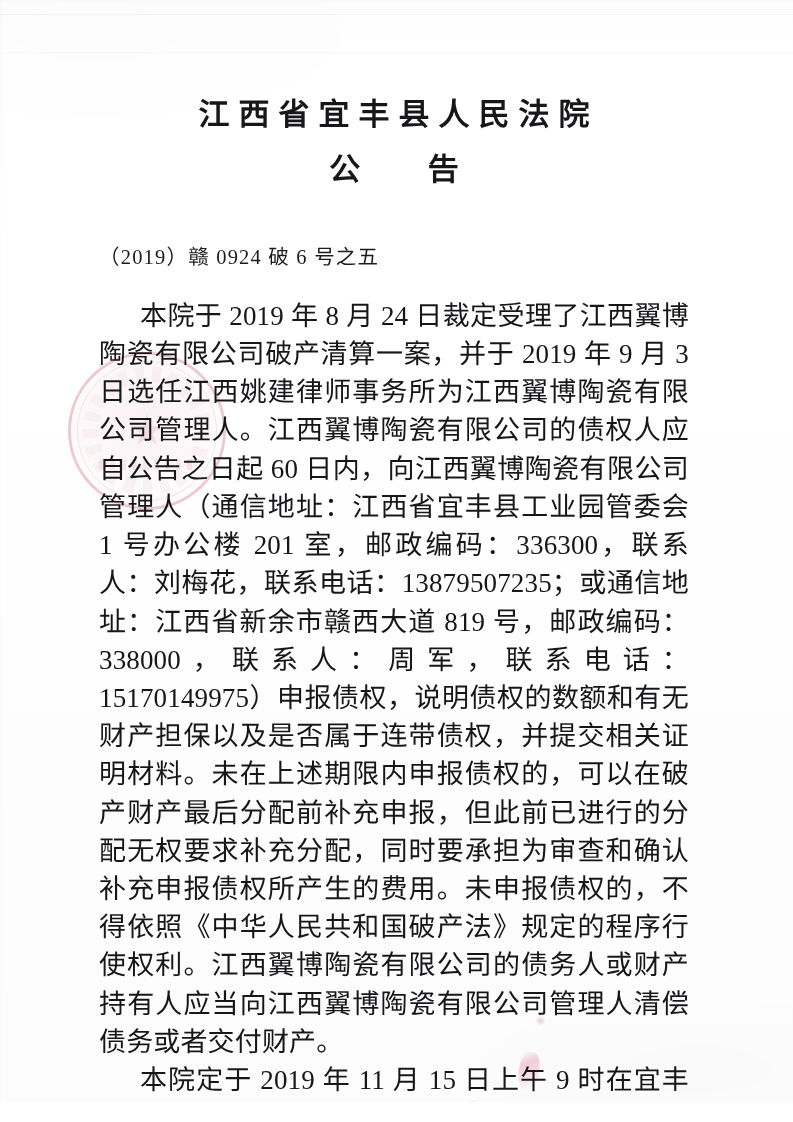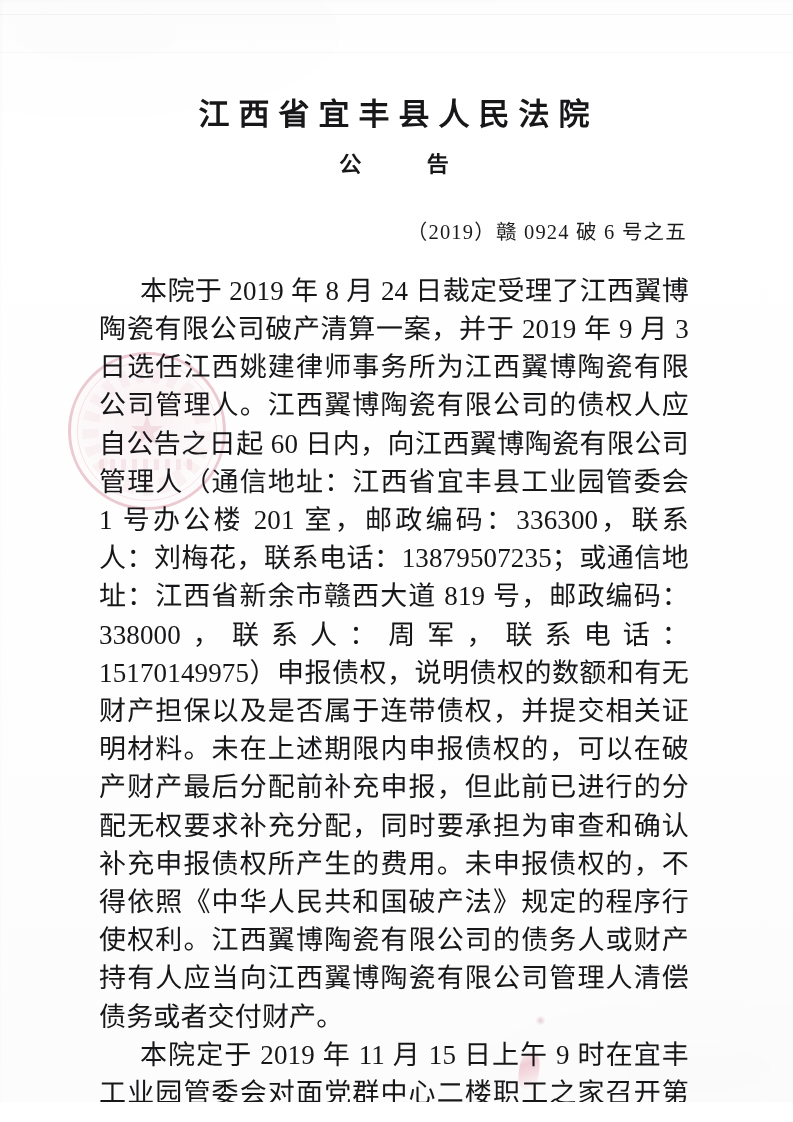--- a/index.html
+++ b/index.html
@@ -63,32 +63,32 @@
     line-height: 1.24;
     letter-spacing: 9px;
     text-indent: 9px;
     font-weight: 600;
     color: #17171a;
     font-family: "Liberation Serif", "DejaVu Serif", serif;
   }
   .doc-subheading {
     margin-top: 17px;
     text-align: center;
-    font-size: 22px;
+    font-size: 31px;
     line-height: 1.24;
     letter-spacing: 30px;
     text-indent: 30px;
     font-weight: 600;
     color: #17171a;
   }
 
   
   .case-number {
-    margin-top: 36px;
-    text-align: right;
+    margin-top: 50px;
+    text-align: left;
     font-size: 20.5px;
     letter-spacing: 1.2px;
     color: #1b1b1b;
     padding-right: 2px;
   }
 
   
   .body-block {
     margin-top: 27px;
   }

